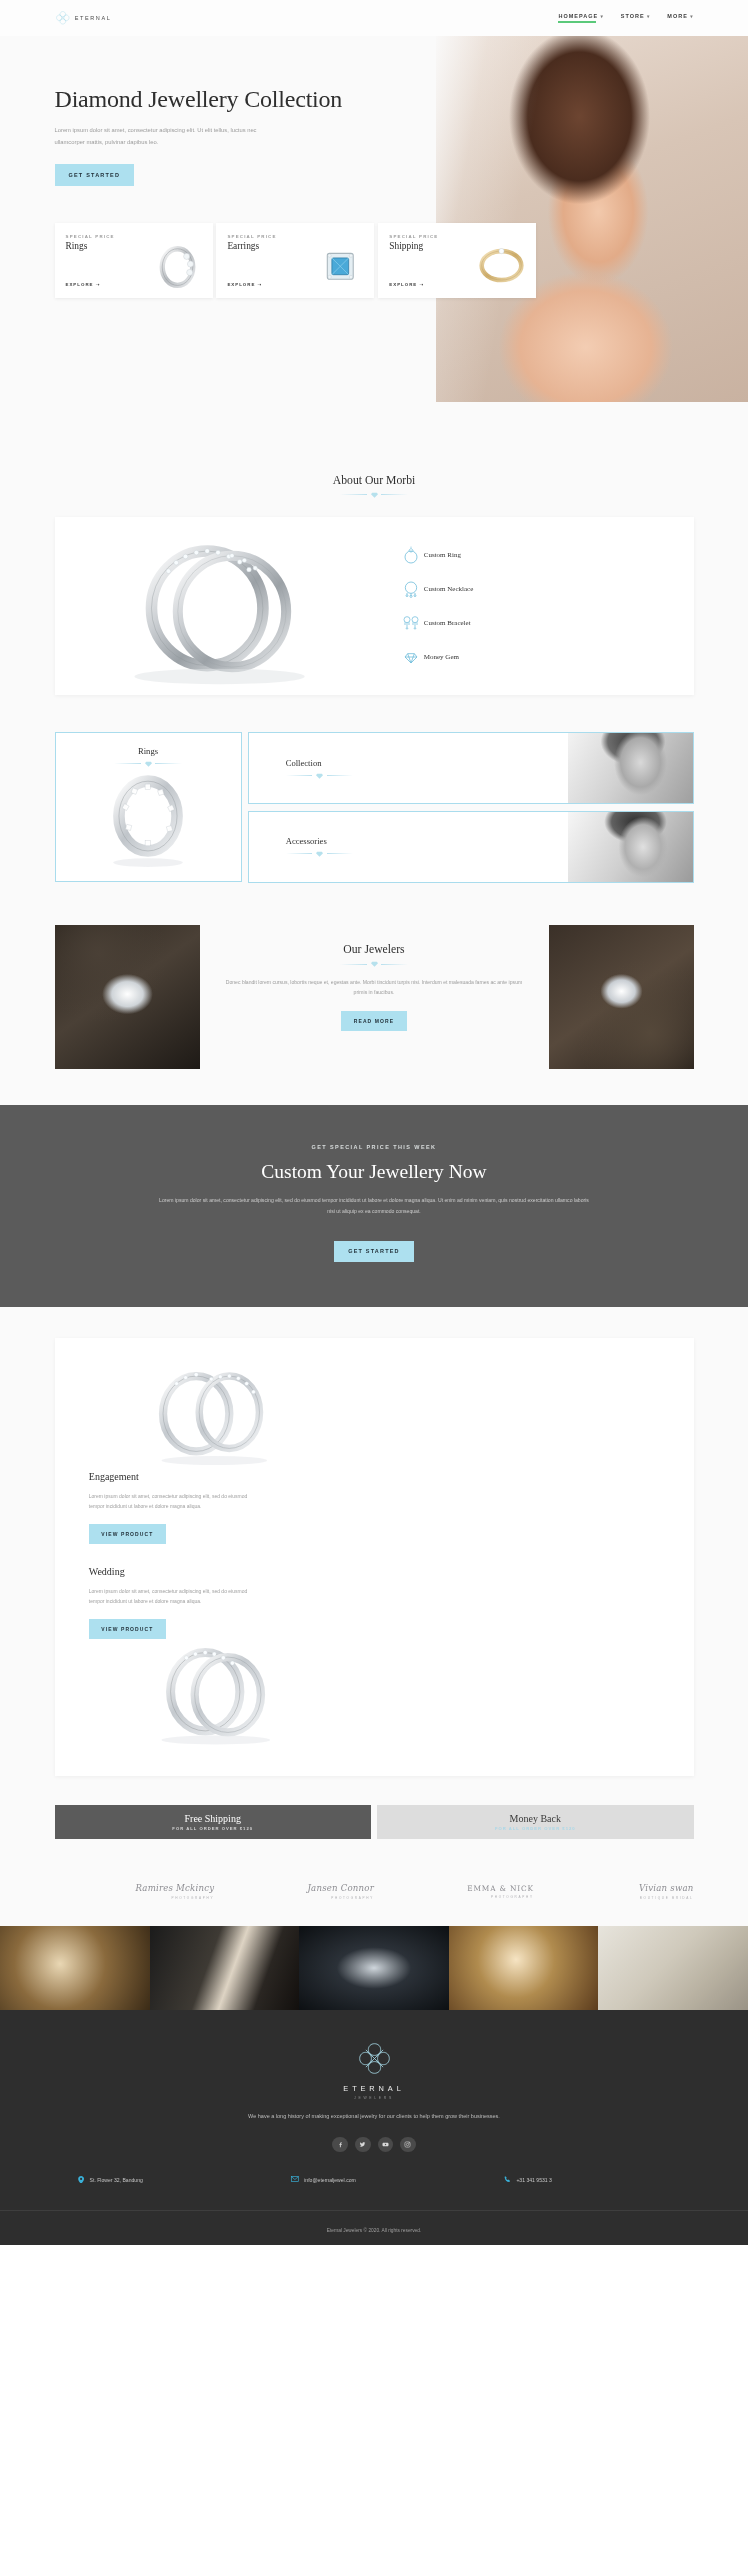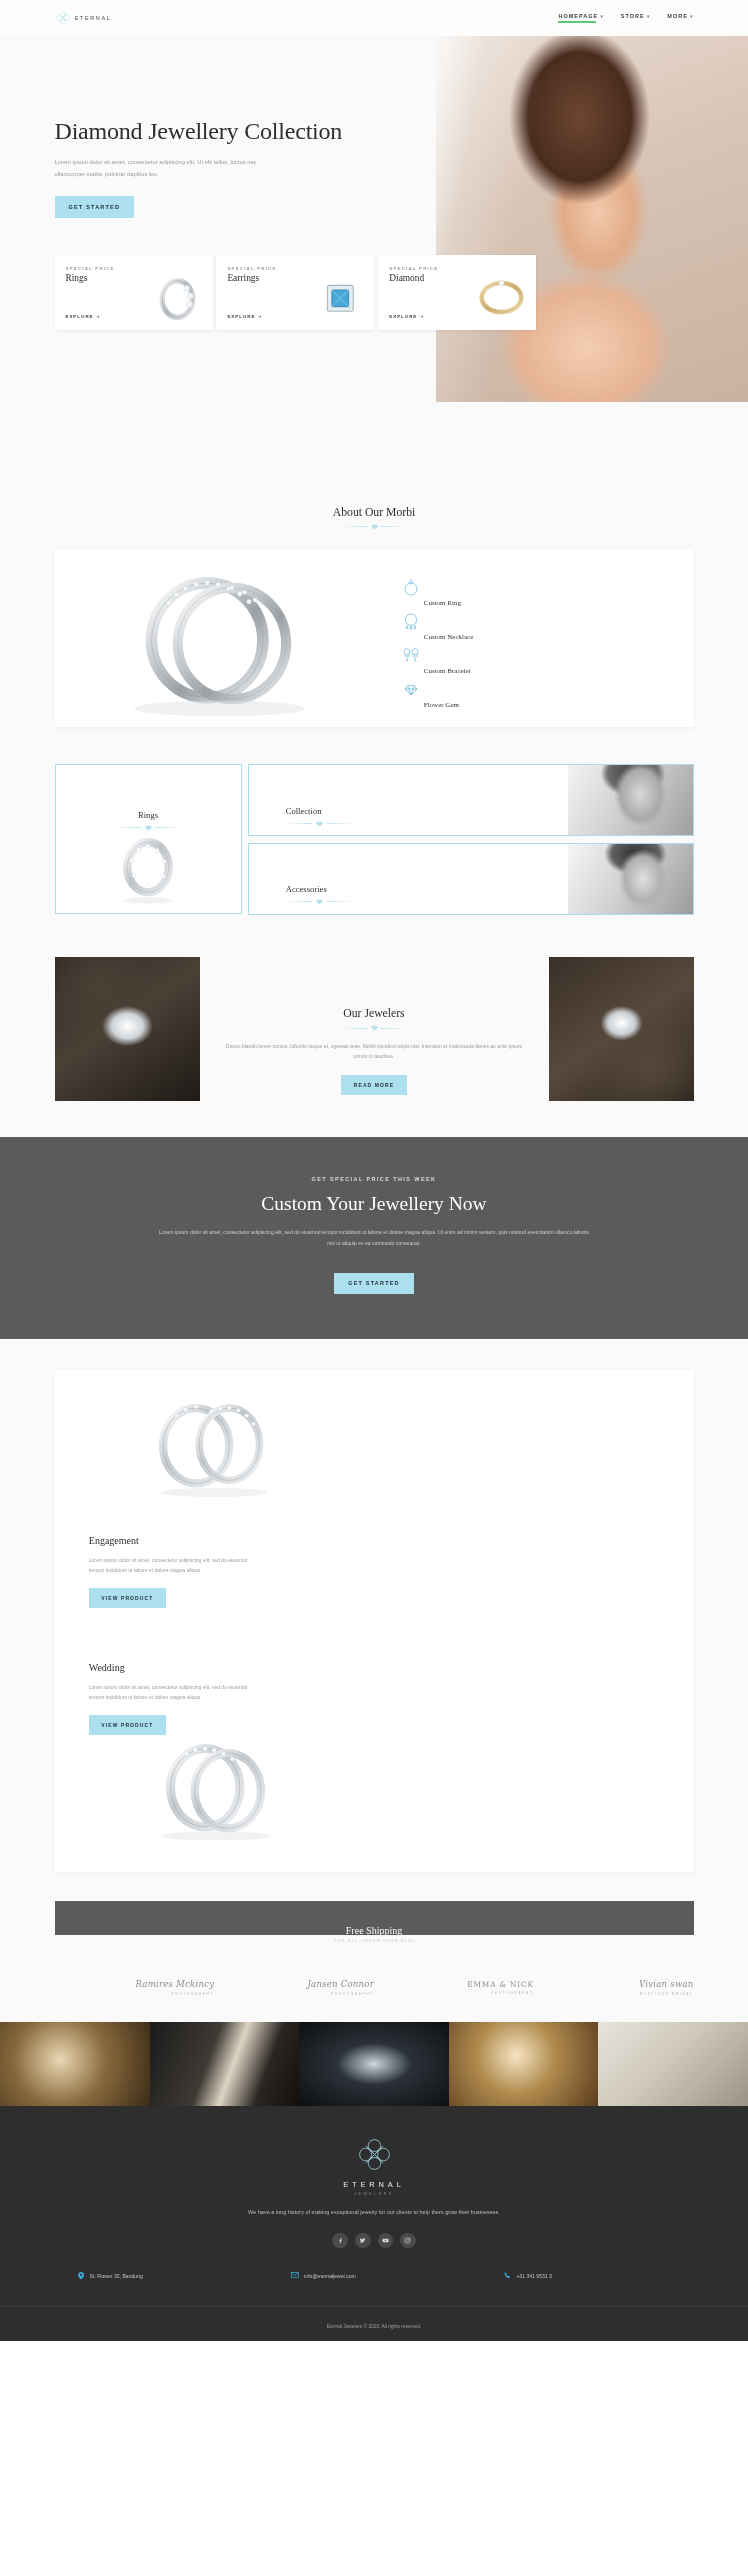--- a/index.html
+++ b/index.html
@@ -5,21 +5,21 @@
 <style>
   * { margin:0; padding:0; box-sizing:border-box; }
   html,body { width:748px; }
   body {
     font-family:"Liberation Sans", sans-serif;
     background:#ffffff;
     color:#3d3d3d;
     width:748px;
     overflow-x:hidden;
   }
-  .serif { font-family:"Liberation Serif", serif;margin-top:32px; }
+  .serif { font-family:"Liberation Serif", serif; }
   .wrap { width:639px; margin:0 auto; position:relative; }
 
   
   .nav {
     height:36px; background:#fdfdfd; display:flex; align-items:center;
     position:relative; z-index:40;
   }
   .nav-inner { width:639px; margin:0 auto; display:flex; align-items:center; }
   .brand { display:flex; align-items:center; gap:4.7px; }
   .brand-mark { width:15.6px; height:15.6px; }
@@ -262,21 +262,21 @@
               <circle cx="27" cy="31" r="2.2"></circle>
                 <circle cx="55" cy="31" r="2.2"></circle>
               <circle cx="27" cy="59" r="2.2"></circle>
                 <circle cx="55" cy="59" r="2.2"></circle>
             </g>
           </svg>
         </span>
       </div>
       <div class="pcard">
         <div class="pcard-label">SPECIAL PRICE</div>
-        <div class="pcard-title serif">Diamond</div>
+        <div class="pcard-title serif">Shipping</div>
         <div class="pcard-link">EXPLORE ➝</div>
         <span class="pcard-img">
           <svg viewBox="0 0 80 80" width="61" height="61">
             <defs>
                 <linearGradient id="gold1" x1="0" y1="0" x2="1" y2="1">
               <stop offset="0" stop-color="#f6e6c0"></stop>
                   <stop offset=".5" stop-color="#cfae6c"></stop>
                   <stop offset="1" stop-color="#f0dfb6"></stop>
             </linearGradient>
               </defs>
@@ -371,21 +371,21 @@
           </span>
           <span class="feat-label serif">Custom Bracelet</span>
         </div>
         <div class="feat">
           <span class="feat-icon">
             <svg viewBox="0 0 30 30" width="20" height="20" fill="none" stroke="#6fbcdb" stroke-width="1.2">
               <path d="M10 10h10l4 5-9 9-9-9z"></path>
                 <path d="M6 15h18M10 10l5 14M20 10l-5 14"></path>
             </svg>
           </span>
-          <span class="feat-label serif">Flower Gem</span>
+          <span class="feat-label serif">Money Gem</span>
         </div>
       </div>
     </div>
   </div>
 </div>
 
 <div style="background:#fafafa;">
 <div class="wrap">
   <div class="cats">
     <div class="cat-left">
@@ -566,20 +566,24 @@
   </div>
 </div>
 
 <div style="background:#fafafa;">
 <div class="wrap">
   <div class="banners">
     <div class="banner dark">
       <div class="banner-title serif">Free Shipping</div>
       <div class="banner-sub">FOR ALL ORDER OVER $120</div>
     </div>
+    <div class="banner light">
+      <div class="banner-title serif">Money Back</div>
+      <div class="banner-sub">FOR ALL ORDER OVER $120</div>
+    </div>
   </div>
 </div>
 </div>
 
 <div style="background:#fafafa;">
 <div class="wrap">
   <div class="logos">
     <div class="logo-item">
       <div class="logo-script">Ramires Mckincy</div>
       <div class="logo-sub">PHOTOGRAPHY</div>

